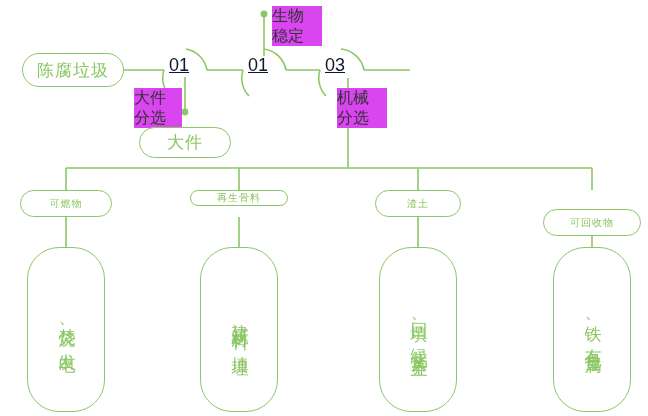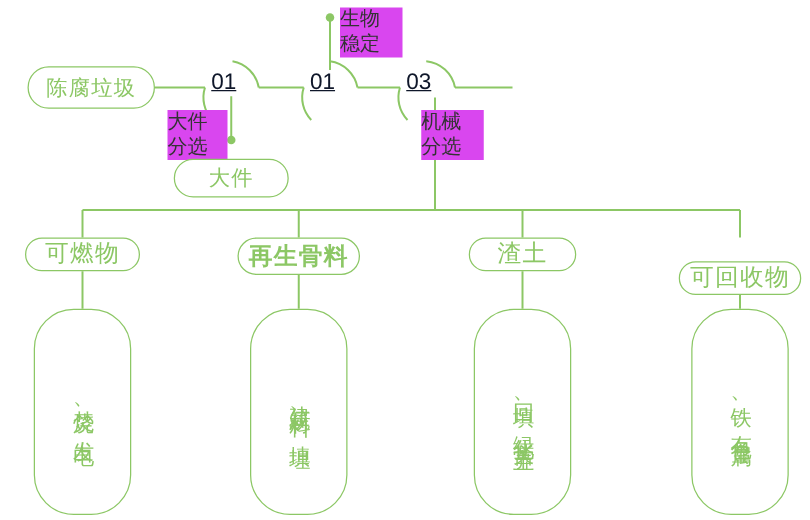--- a/index.html
+++ b/index.html
@@ -17,21 +17,21 @@
     border:1.6px solid #8cc765;
     border-radius:999px;
     color:#8cc765;
     display:flex;align-items:center;justify-content:center;
     letter-spacing:1px;
     background:#fff;
     white-space:nowrap;
     line-height:1;
   }
   .pill.big{font-size:17px;}
-  .pill.mid{font-size:19px;}
+  .pill.mid{font-size:10px;}
 
   
   .stagenum{
     position:absolute;
     color:#0f172a;
     font-size:18px;
     font-weight:300;
     letter-spacing:0px;
     line-height:1;
     background:#fff;
@@ -132,21 +132,21 @@
   <div class="cap" style="left:337px;top:88px;width:50px;">机械
 分选</div>
 
   <div class="pill big" style="left:139px;top:127px;width:92px;height:31px;">
     <span>大件</span>
   </div>
 
   <div class="pill mid" style="left:20px;top:190px;width:92px;height:27px;">
     <span>可燃物</span>
   </div>
-  <div class="pill mid" style="left:190px;top:190px;width:98px;height:30px;font-weight:bold;">
+  <div class="pill mid" style="left:190px;top:190px;width:98px;height:16px;">
     <span>再生骨料</span>
   </div>
   <div class="pill mid" style="left:375px;top:190px;width:86px;height:27px;font-family:Liberation Serif, serif;">
     <span>渣土</span>
   </div>
   <div class="pill mid" style="left:543px;top:190px;width:98px;height:27px;margin-top:19px;">
     <span>可回收物</span>
   </div>
 
   <div class="vbox" style="left:27px;top:247px;width:78px;height:165px;">

